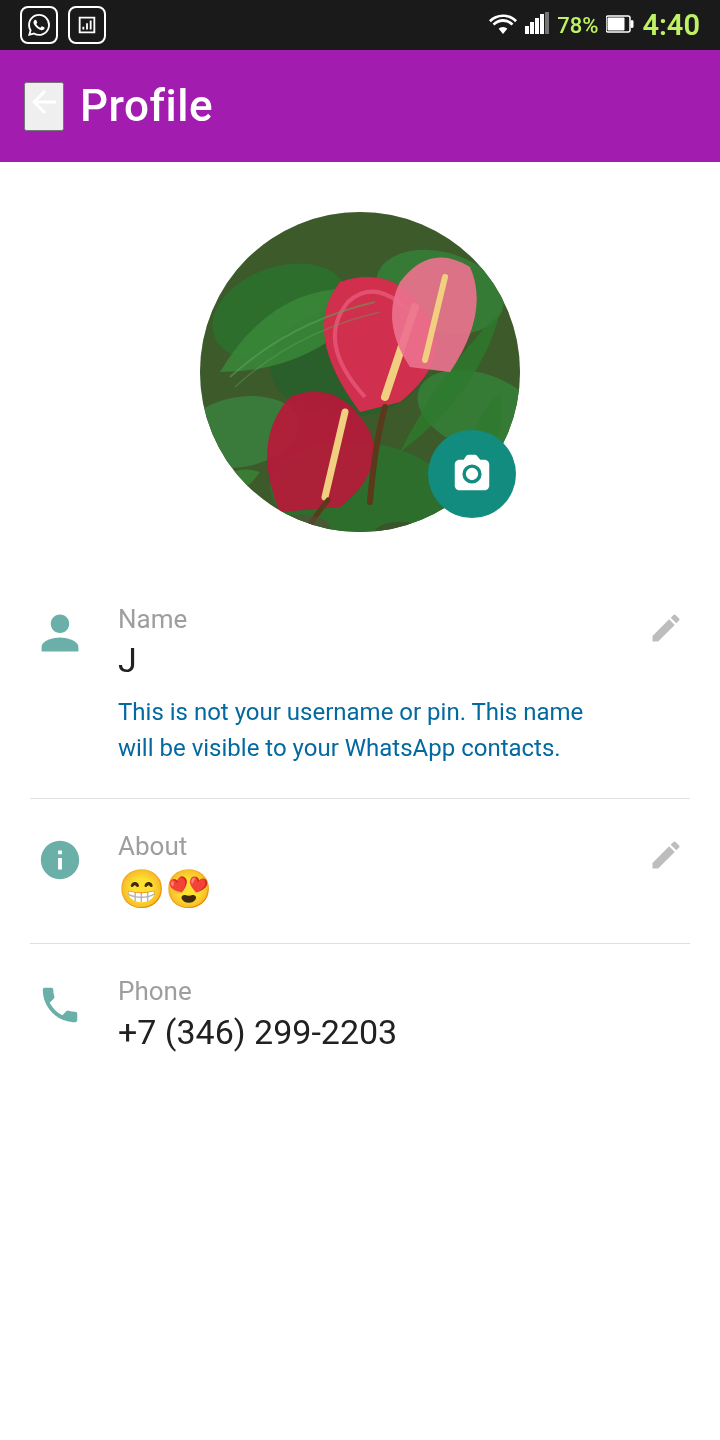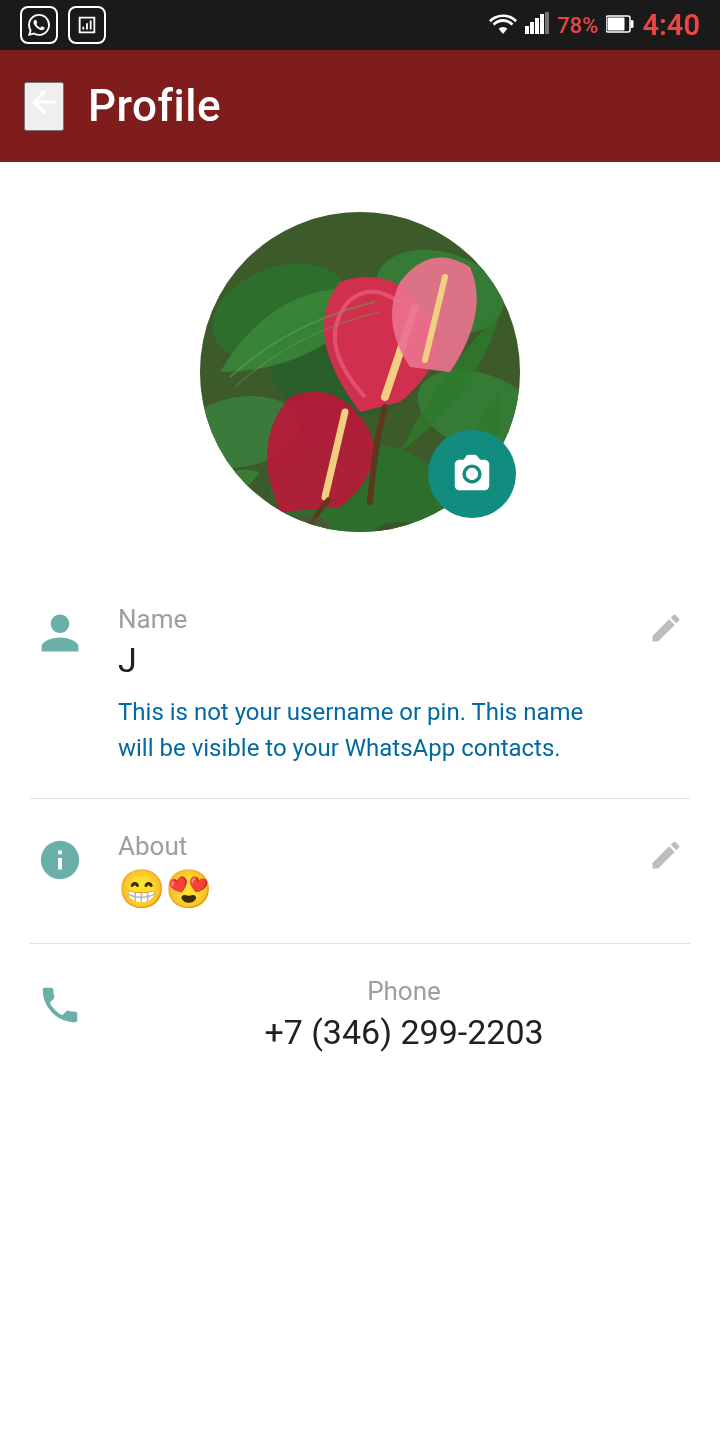--- a/index.html
+++ b/index.html
@@ -14,21 +14,21 @@
     }
 
     
     .status-bar {
       background: #1a1a1a;
       height: 50px;
       display: flex;
       align-items: center;
       justify-content: space-between;
       padding: 0 20px;
-      color: #ef4444;
+      color: #bef264;
     }
     .status-bar-left {
       display: flex;
       align-items: center;
       gap: 10px;
     }
     .status-bar-right {
       display: flex;
       align-items: center;
       gap: 8px;
@@ -53,26 +53,26 @@
       border: 2.5px solid white;
       border-radius: 8px;
       display: flex;
       align-items: center;
       justify-content: center;
       font-size: 20px;
     }
 
     
     .top-bar {
-      background: #7f1d1d;
+      background: #a21caf;
       height: 112px;
       display: flex;
       align-items: center;
       padding: 0 24px;
-      gap: 24px;
+      gap: 16px;
     }
     .back-arrow {
       color: white;
       font-size: 36px;
       cursor: pointer;
     }
     .top-bar-title {
       color: white;
       font-size: 44px;
       font-weight: 500;
@@ -132,21 +132,20 @@
 
     .info-row {
       display: flex;
       align-items: flex-start;
       padding: 32px 0;
       border-bottom: 1px solid #e0e0e0;
       gap: 28px;
     }
     .info-row:last-child {
       border-bottom: none;
-      text-align: center;
     }
 
     .row-icon {
       width: 60px;
       display: flex;
       align-items: flex-start;
       justify-content: center;
       padding-top: 6px;
       flex-shrink: 0;
     }

